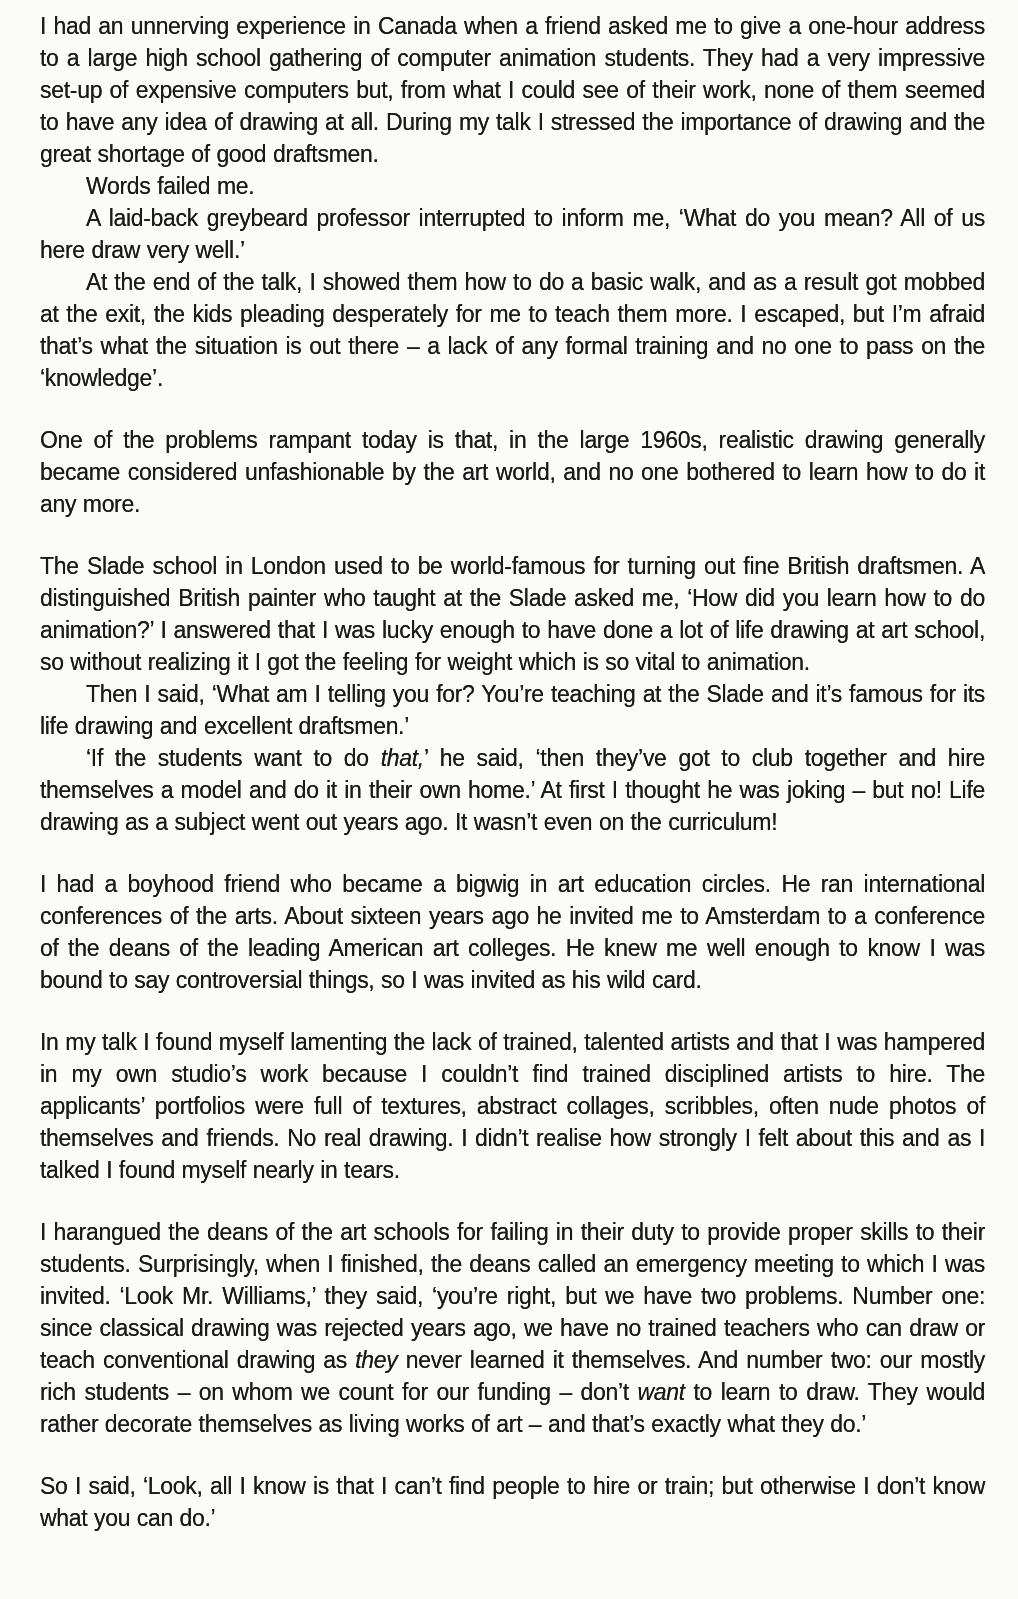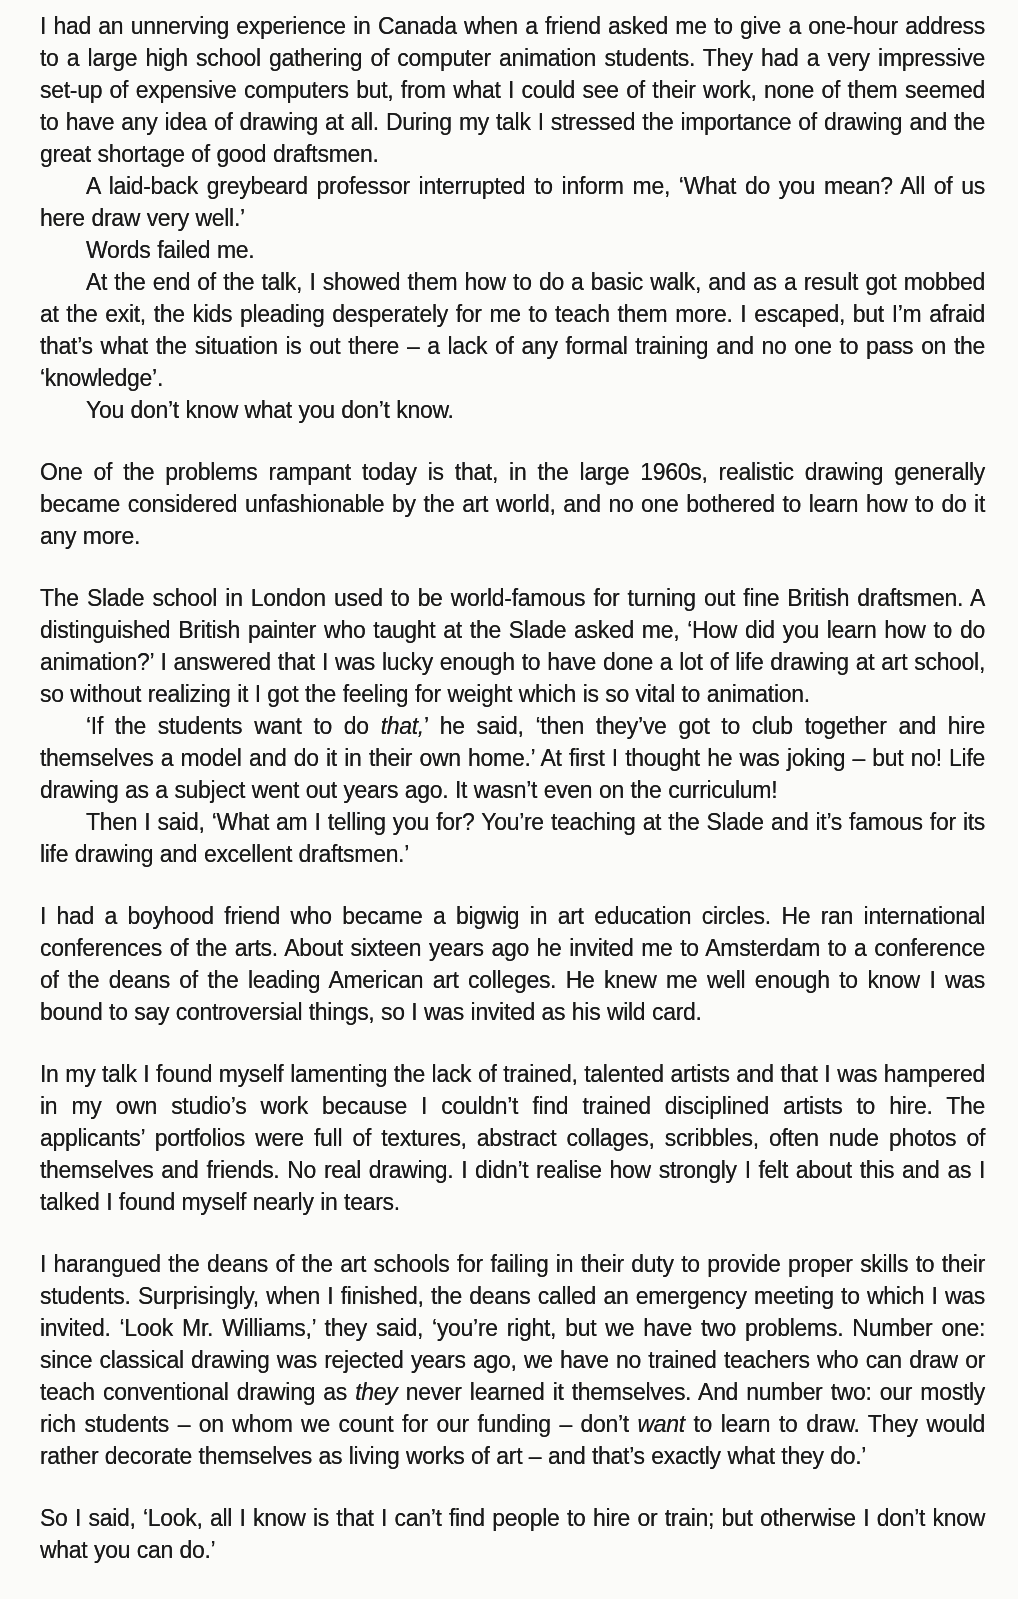--- a/index.html
+++ b/index.html
@@ -45,32 +45,31 @@
     font-style: italic;
   }
 </style>
 </head>
 <body style="background: rgb(251, 251, 249); color: rgb(26, 26, 26);">
 
 <div class="page">
   <div class="text-block" id="text-block">
       <div class="section">
         <p class="para"><span>I had an unnerving experience in Canada when a friend asked me to give a one-hour address to a large high school gathering of computer animation students. They had a very impressive set-up of expensive computers but, from what I could see of their work, none of them seemed to have any idea of drawing at all. During my talk I stressed the importance of drawing and the great shortage of good draftsmen.</span></p>
+        <p class="para indent"><span>Words failed me.</span></p>
         <p class="para indent"><span>A laid-back greybeard professor interrupted to inform me, ‘What do you mean? All of us here draw very well.’</span></p>
-        <p class="para indent"><span>Words failed me.</span></p>
         <p class="para indent"><span>At the end of the talk, I showed them how to do a basic walk, and as a result got mobbed at the exit, the kids pleading desperately for me to teach them more. I escaped, but I’m afraid that’s what the situation is out there – a lack of any formal training and no one to pass on the ‘knowledge’.</span></p>
-        <p class="para indent"><span>You don’t know what you don’t know.</span></p>
       </div>
       <div class="section">
         <p class="para"><span>One of the problems rampant today is that, in the large 1960s, realistic drawing generally became considered unfashionable by the art world, and no one bothered to learn how to do it any more.</span></p>
       </div>
       <div class="section">
         <p class="para"><span>The Slade school in London used to be world-famous for turning out fine British draftsmen. A distinguished British painter who taught at the Slade asked me, ‘How did you learn how to do animation?’ I answered that I was lucky enough to have done a lot of life drawing at art school, so without realizing it I got the feeling for weight which is so vital to animation.</span></p>
+        <p class="para indent"><span>Then I said, ‘What am I telling you for? You’re teaching at the Slade and it’s famous for its life drawing and excellent draftsmen.’</span></p>
         <p class="para indent"><span>‘If the students want to do </span><span class="italic">that,</span><span>’ he said, ‘then they’ve got to club together and hire themselves a model and do it in their own home.’ At first I thought he was joking – but no! Life drawing as a subject went out years ago. It wasn’t even on the curriculum!</span></p>
-        <p class="para indent"><span>Then I said, ‘What am I telling you for? You’re teaching at the Slade and it’s famous for its life drawing and excellent draftsmen.’</span></p>
       </div>
       <div class="section">
         <p class="para"><span>I had a boyhood friend who became a bigwig in art education circles. He ran international conferences of the arts. About sixteen years ago he invited me to Amsterdam to a conference of the deans of the leading American art colleges. He knew me well enough to know I was bound to say controversial things, so I was invited as his wild card.</span></p>
       </div>
       <div class="section">
         <p class="para"><span>In my talk I found myself lamenting the lack of trained, talented artists and that I was hampered in my own studio’s work because I couldn’t find trained disciplined artists to hire. The applicants’ portfolios were full of textures, abstract collages, scribbles, often nude photos of themselves and friends. No real drawing. I didn’t realise how strongly I felt about this and as I talked I found myself nearly in tears.</span></p>
       </div>
       <div class="section">
         <p class="para"><span>I harangued the deans of the art schools for failing in their duty to provide proper skills to their students. Surprisingly, when I finished, the deans called an emergency meeting to which I was invited. ‘Look Mr. Williams,’ they said, ‘you’re right, but we have two problems. Number one: since classical drawing was rejected years ago, we have no trained teachers who can draw or teach conventional drawing as </span><span class="italic">they</span><span> never learned it themselves. And number two: our mostly rich students – on whom we count for our funding – don’t </span><span class="italic">want</span><span> to learn to draw. They would rather decorate themselves as living works of art – and that’s exactly what they do.’</span></p>
       </div>

